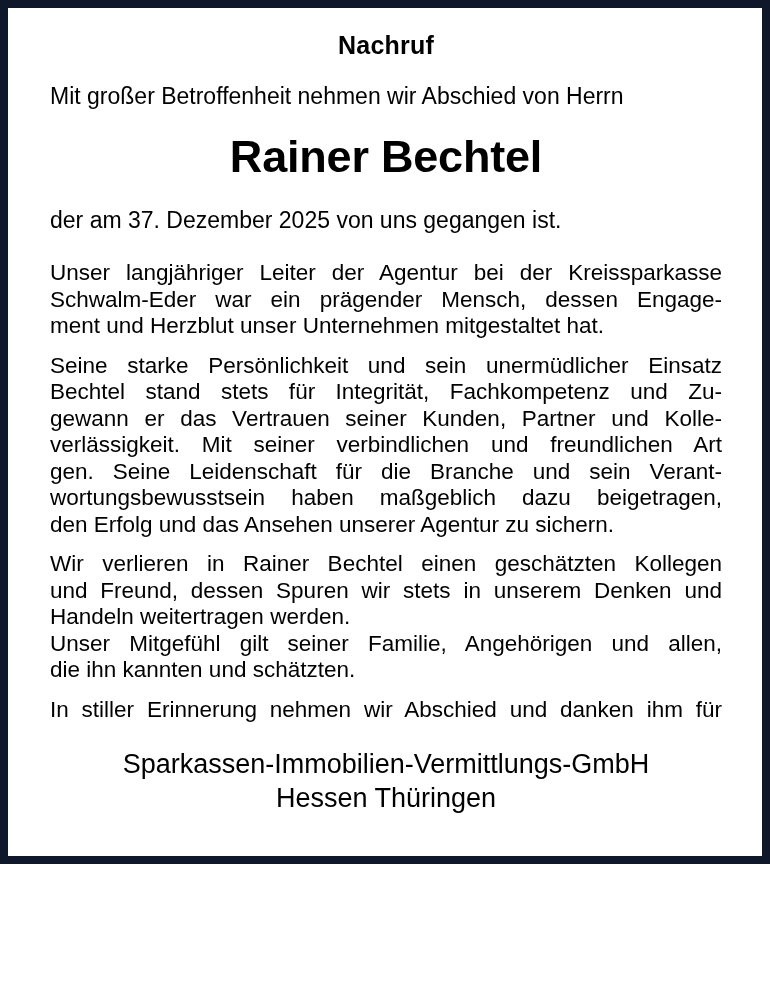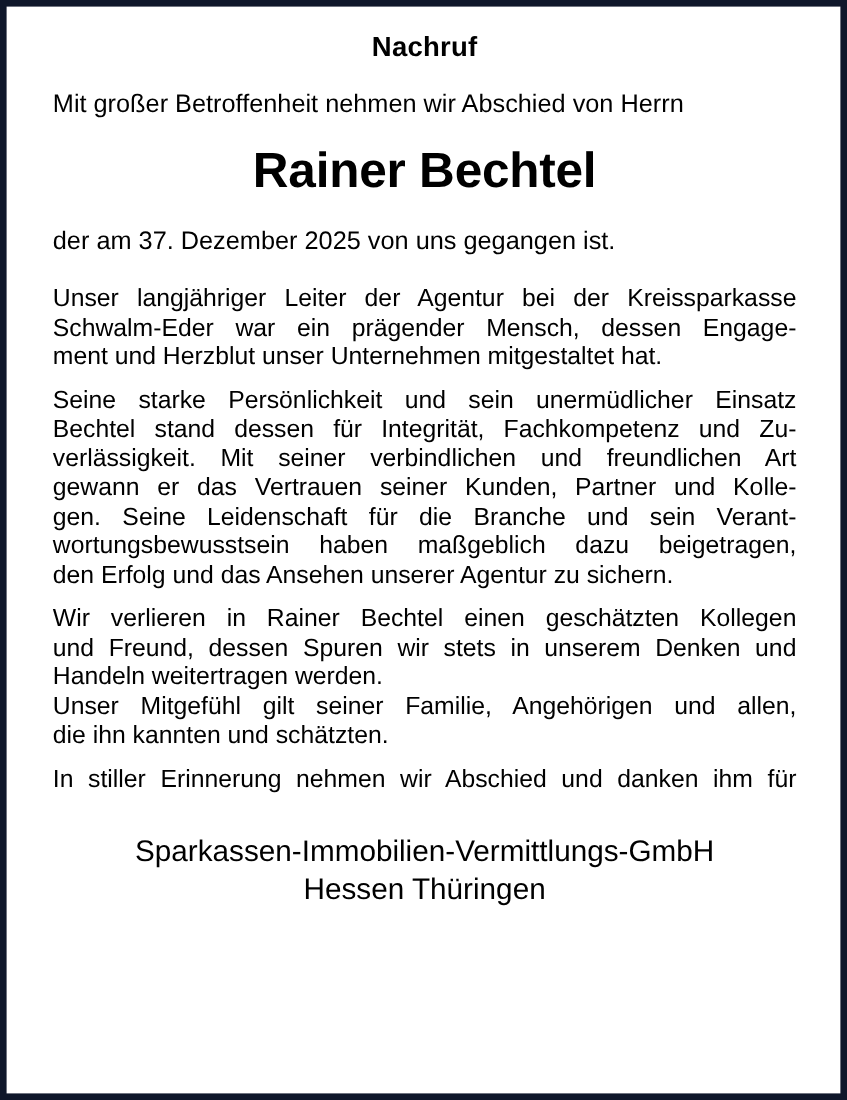--- a/index.html
+++ b/index.html
@@ -10,22 +10,22 @@
   body {
     width: 770px;
     height: 1000px;
     font-family: "Liberation Sans", sans-serif;
     color: #000000;
   }
 
   #obituary-notice {
     box-sizing: border-box;
     width: 770px;
-    height: 1000px;
-    border: 6px solid #0f172a;
+    height: 864px;
+    border: 8px solid #0f172a;
     background: #ffffff;
     padding: 0;
     position: relative;
   }
 
   .notice-inner {
     box-sizing: border-box;
     width: 100%;
     height: 100%;
     padding: 22px 40px 0 42px;
@@ -85,21 +85,21 @@
   }
   .body-paragraph .flush-line {
     display: block;
     text-align: left;
   }
 
   .signature {
     text-align: center;
     font-size: 27px;
     line-height: 34px;
-    margin: 36px 0 0 0;
+    margin: 24px 0 0 0;
   }
   .signature-line {
     display: block;
   }
 </style>
 </head>
 <body>
 
 <div id="obituary-notice">
   <div class="notice-inner">
@@ -113,23 +113,23 @@
     <div class="date-line">der am 37. Dezember 2025 von uns gegangen ist.</div>
 
     <div class="body-paragraph">
       <span class="just-line">Unser langjähriger Leiter der Agentur bei der Kreissparkasse</span>
       <span class="just-line">Schwalm-Eder war ein prägender Mensch, dessen Engage-</span>
       <span class="flush-line">ment und Herzblut unser Unternehmen mitgestaltet hat.</span>
     </div>
 
     <div class="body-paragraph">
       <span class="just-line">Seine starke Persönlichkeit und sein unermüdlicher Einsatz</span>
-      <span class="just-line">Bechtel stand dessen für Integrität, Fachkompetenz und Zu-</span>
+      <span class="just-line">Bechtel stand stets für Integrität, Fachkompetenz und Zu-</span>
+      <span class="just-line">gewann er das Vertrauen seiner Kunden, Partner und Kolle-</span>
       <span class="just-line">verlässigkeit. Mit seiner verbindlichen und freundlichen Art</span>
-      <span class="just-line">gewann er das Vertrauen seiner Kunden, Partner und Kolle-</span>
       <span class="just-line">gen. Seine Leidenschaft für die Branche und sein Verant-</span>
       <span class="just-line">wortungsbewusstsein haben maßgeblich dazu beigetragen,</span>
       <span class="flush-line">den Erfolg und das Ansehen unserer Agentur zu sichern.</span>
     </div>
 
     <div class="body-paragraph">
       <span class="just-line">Wir verlieren in Rainer Bechtel einen geschätzten Kollegen</span>
       <span class="just-line">und Freund, dessen Spuren wir stets in unserem Denken und</span>
       <span class="flush-line">Handeln weitertragen werden.</span>
       <span class="just-line">Unser Mitgefühl gilt seiner Familie, Angehörigen und allen,</span>

